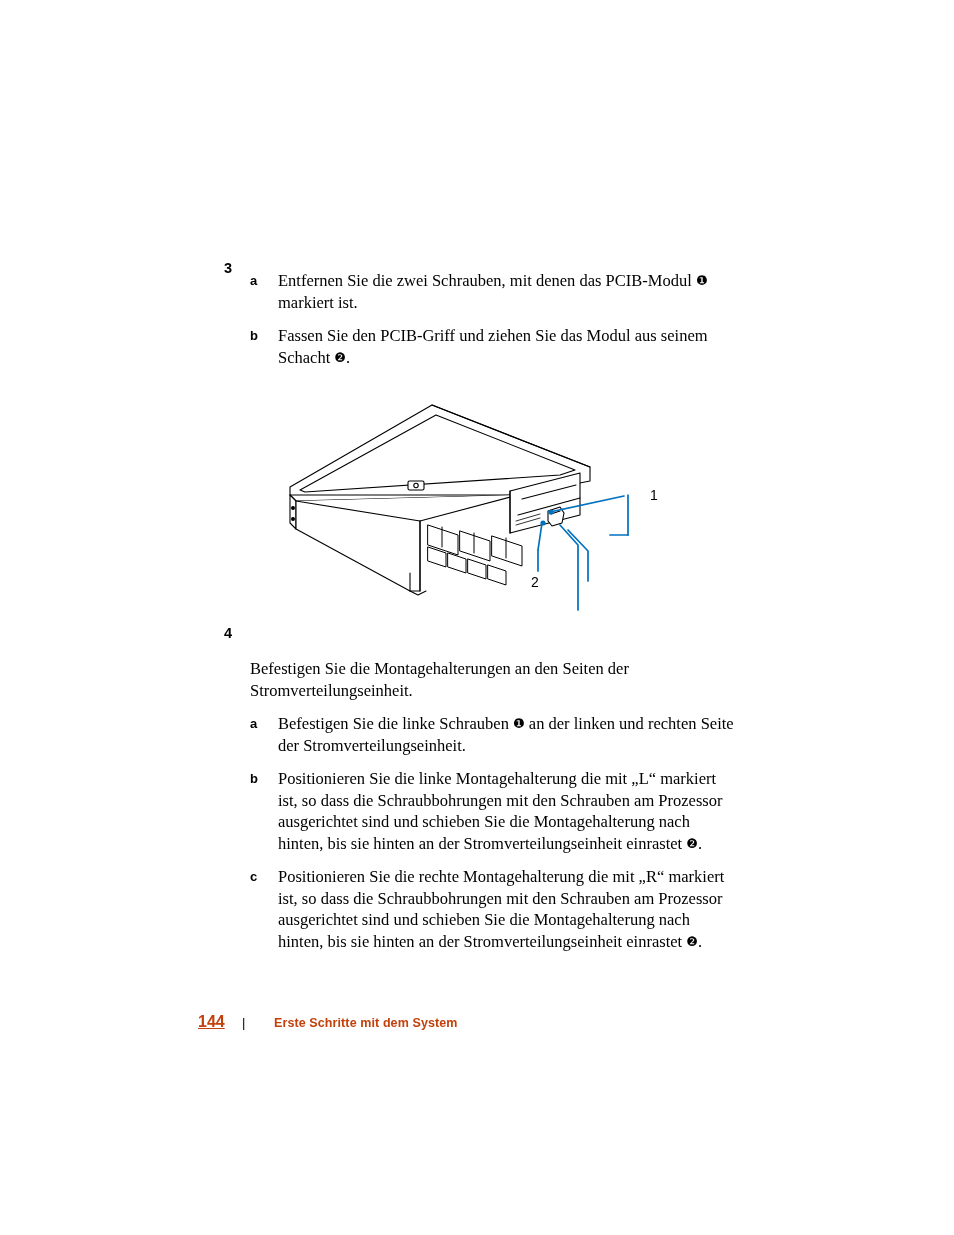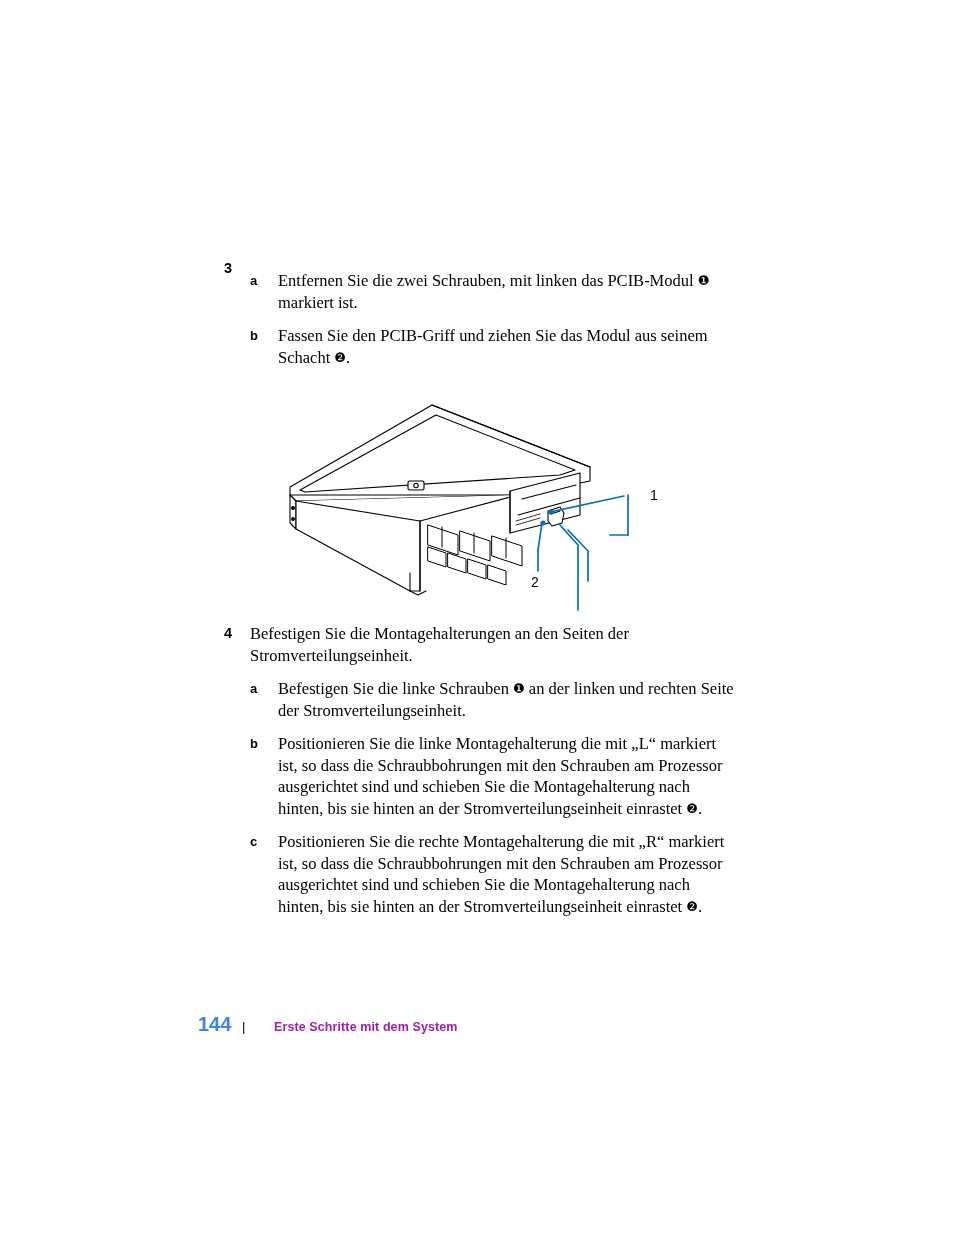--- a/index.html
+++ b/index.html
@@ -83,61 +83,62 @@
     height: 230px;
   }
   #figure svg { display: block; }
 
   
   #step4 {
     left: 224px;
     top: 623px;
     width: 510px;
   }
-  #step4 .step-body { width: 490px; }
+  #step4 .step-body { width: 490px; margin-top: 35px; }
 
   
   .footer {
     position: absolute;
     left: 198px;
     top: 1013px;
     display: flex;
     align-items: baseline;
     font-family: "Liberation Sans", sans-serif;
   }
   .footer .pagenum {
     font-weight: bold;
-    font-size: 20px;
-    color: #3b82f6;
+    font-size: 16px;
+    color: #c2410c;
     width: 44px;
+    text-decoration: underline;
   }
   .footer .sep {
     font-size: 13px;
     color: #000;
     width: 32px;
   }
   .footer .ftitle {
     font-weight: bold;
     font-size: 12.5px;
-    color: #a21caf;
+    color: #c2410c;
     letter-spacing: 0.1px;
   }
 </style>
 </head>
 <body>
 
 <div class="page">
 
   <div class="step" id="step3">
     <div class="step-num">3</div>
     <div class="step-body">
 
       <div class="substep">
         <div class="sub-letter">a</div>
-        <div class="sub-body"><span>Entfernen Sie die zwei Schrauben, mit linken das PCIB-Modul </span><span class="callout">❶</span><span> markiert ist.</span></div>
+        <div class="sub-body"><span>Entfernen Sie die zwei Schrauben, mit denen das PCIB-Modul </span><span class="callout">❶</span><span> markiert ist.</span></div>
       </div>
 
       <div class="substep">
         <div class="sub-letter">b</div>
         <div class="sub-body"><span>Fassen Sie den PCIB-Griff und ziehen Sie das Modul aus seinem Schacht </span><span class="callout">❷</span><span>.</span></div>
       </div>
     </div>
   </div>
 
   <div id="figure">

